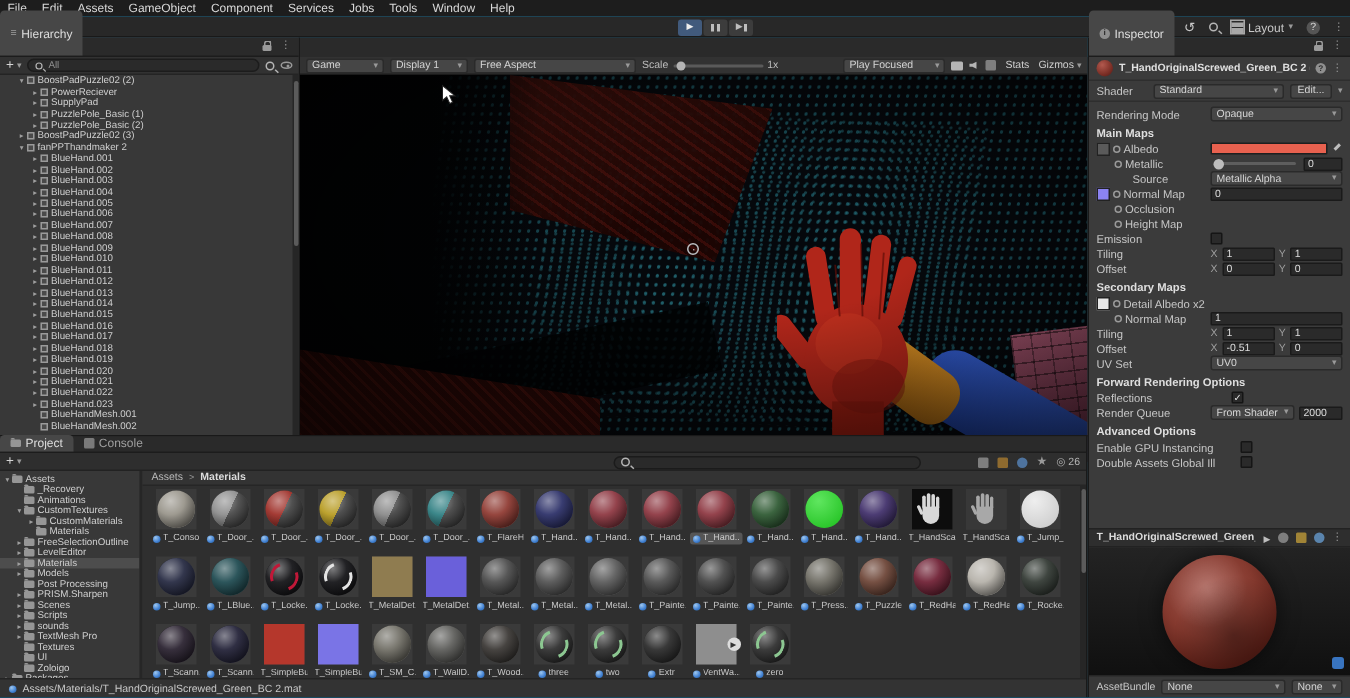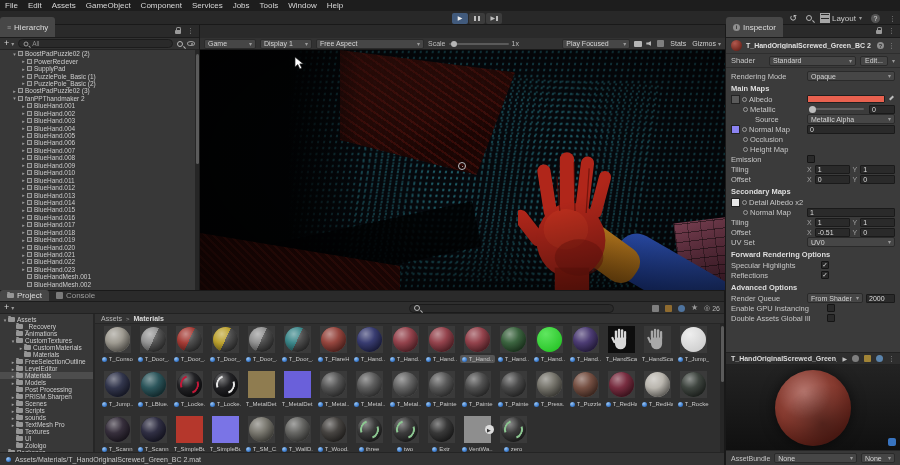--- a/index.html
+++ b/index.html
@@ -34,21 +34,21 @@
   .mag{width:6px;height:6px;border:1px solid #b5b5b5;border-radius:50%;position:relative;}
   .mag::after{content:"";position:absolute;left:5px;top:5px;width:3px;height:1px;background:#b5b5b5;transform:rotate(45deg);}
   .grid-ic{width:8px;height:8px;background:
     linear-gradient(#2a2a2a,#2a2a2a) 0 0/8px 1px no-repeat,
     repeating-linear-gradient(0deg,#b5b5b5 0 3px,#282828 3px 4px),
     #b5b5b5;outline:1px solid #b5b5b5;opacity:.9;}
   .help-ic{width:9px;height:9px;border-radius:50%;background:#555;color:#ddd;font-size:7px;display:flex;align-items:center;justify-content:center;}
 
   
   .tabstrip{position:absolute;left:0;right:0;top:0;height:13px;background:#2a2a2a;border-bottom:1px solid #1c1c1c;display:flex;align-items:flex-end;font-size:8px;}
-  .tab{height:20px;padding:0 7px;display:flex;align-items:center;gap:3px;color:#9f9f9f;background:transparent;border-radius:3px 3px 0 0;}
+  .tab{height:30px;padding:0 7px;display:flex;align-items:center;gap:3px;color:#9f9f9f;background:transparent;border-radius:3px 3px 0 0;}
   .tab.active{background:#474747;color:#dedede;}
   .tab-ic{width:7px;height:7px;background:#8f8f8f;border-radius:1px;opacity:.8;}
   .strip-right{margin-left:auto;display:flex;align-items:center;gap:6px;padding:0 5px;height:13px;}
   .lock{width:6px;height:4px;background:#9a9a9a;border-radius:1px;position:relative;margin-top:3px;}
   .lock::before{content:"";position:absolute;top:-3px;left:1px;width:3px;height:3px;border:1px solid #9a9a9a;border-bottom:none;border-radius:2px 2px 0 0;}
   .kebab{color:#9a9a9a;font-size:7px;line-height:1;}
   .vscroll{position:absolute;width:4px;background:#262626;}
   .vthumb{position:absolute;left:.5px;width:3px;border-radius:2px;background:#5b5b5b;}
 
   
@@ -637,45 +637,39 @@
         <span class="dd" style="flex:1;">
           <span>UV0</span>
             <span class="caret">▾</span>
         </span>
       </div>
 
       <div class="irow ihdr">
           <span>Forward Rendering Options</span>
         </div>
       <div class="irow">
-        <span class="ilabel" style="width:90px;">Specular Highlights</span>
-        <span class="cb">
-            <span>✓</span>
-          </span>
-      </div>
-      <div class="irow">
         <span class="ilabel" style="width:90px;">Reflections</span>
         <span class="cb">
             <span>✓</span>
           </span>
       </div>
 
-      <div class="irow ihdr">
-          <span>Advanced Options</span>
-        </div>
       <div class="irow">
         <span class="ilabel">Render Queue</span>
         <span class="ctrl">
           <span class="dd" style="width:56px;">
             <span>From Shader</span>
               <span class="caret">▾</span>
           </span>
           <span class="wfield">2000</span>
         </span>
       </div>
+      <div class="irow ihdr">
+          <span>Advanced Options</span>
+        </div>
       <div class="irow">
         <span class="ilabel" style="width:96px;">Enable GPU Instancing</span>
         <span class="cb"></span>
       </div>
       <div class="irow">
         <span class="ilabel" style="width:96px;">Double Assets Global Ill</span>
         <span class="cb"></span>
       </div>
 
       <div id="preview-head">

